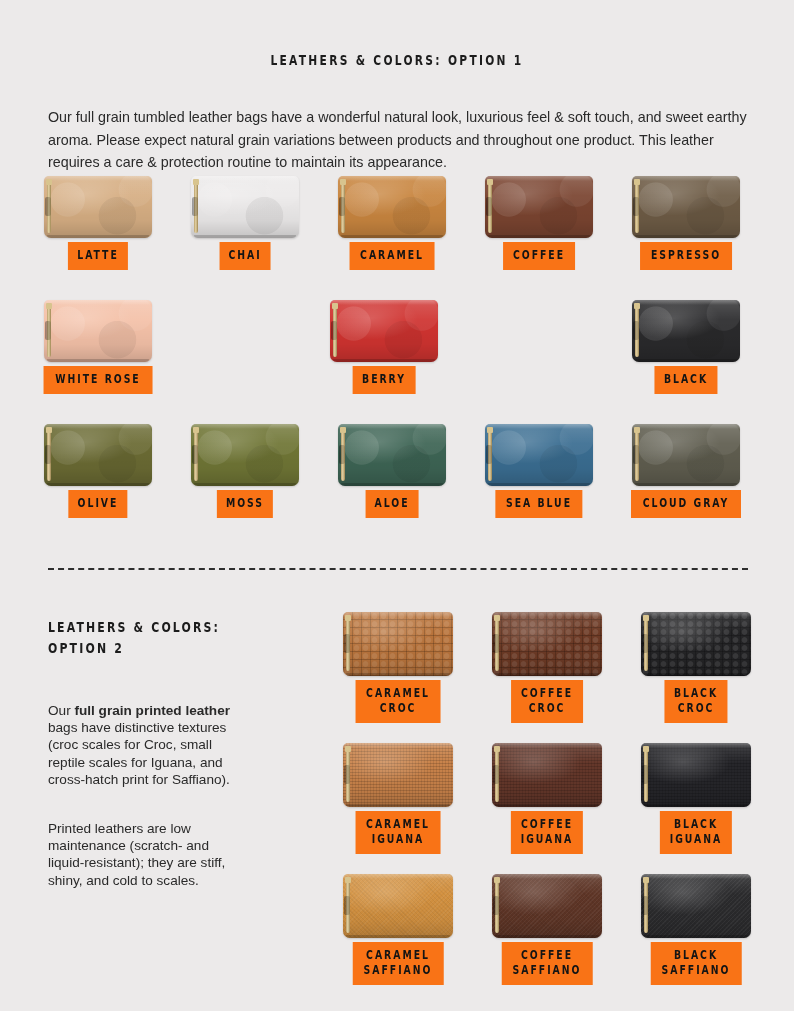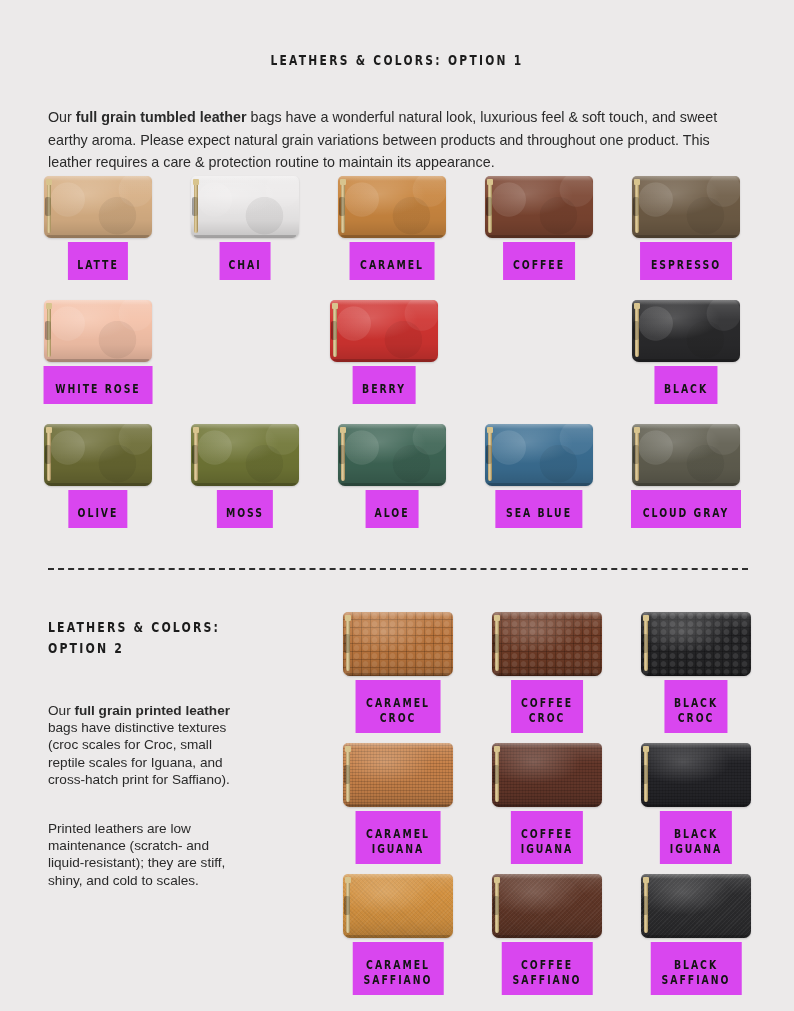--- a/index.html
+++ b/index.html
@@ -34,21 +34,21 @@
 
   .opt1-body {
     position: absolute;
     top: 92px;
     left: 48px;
     width: 700px;
     font-size: 14.3px;
     line-height: 1.58;
     color: #2a2a2a;
   }
-  .opt1-body b { font-weight: bold; margin-top: 8px; }
+  .opt1-body b { font-weight: normal; margin-top: 8px; }
 
   
   .grid1 {
     position: absolute;
     top: 176px;
     left: 44px;
     width: 706px;
   }
   .row1 {
     position: relative;
@@ -146,29 +146,29 @@
   .tex-saffiano {
     position: absolute; inset: 0;
     background-image:
       repeating-linear-gradient(45deg, rgba(0,0,0,0.05) 0 1px, rgba(0,0,0,0) 1px 3px),
       repeating-linear-gradient(-45deg, rgba(255,255,255,0.05) 0 1px, rgba(255,255,255,0) 1px 3px);
   }
 
   
   .plate {
     position: absolute;
-    background: #d946ef;
+    background: #f97316;
     text-align: center;
     font-weight: bold;
     color: #141414;
     font-family: "DejaVu Sans Condensed", "Liberation Sans Narrow", "Liberation Sans", sans-serif;
     letter-spacing: 2.2px;
     font-size: 11.5px;
     line-height: 15px;
-    padding: 16px 7px 7px;
+    padding: 6px 7px 7px;
     left: 50%;
     transform: translateX(-50%);
     white-space: nowrap;
   }
   .plate span { display: block; transform: scaleX(0.9); }
 
   
   .divider {
     position: absolute;
     top: 568px;

